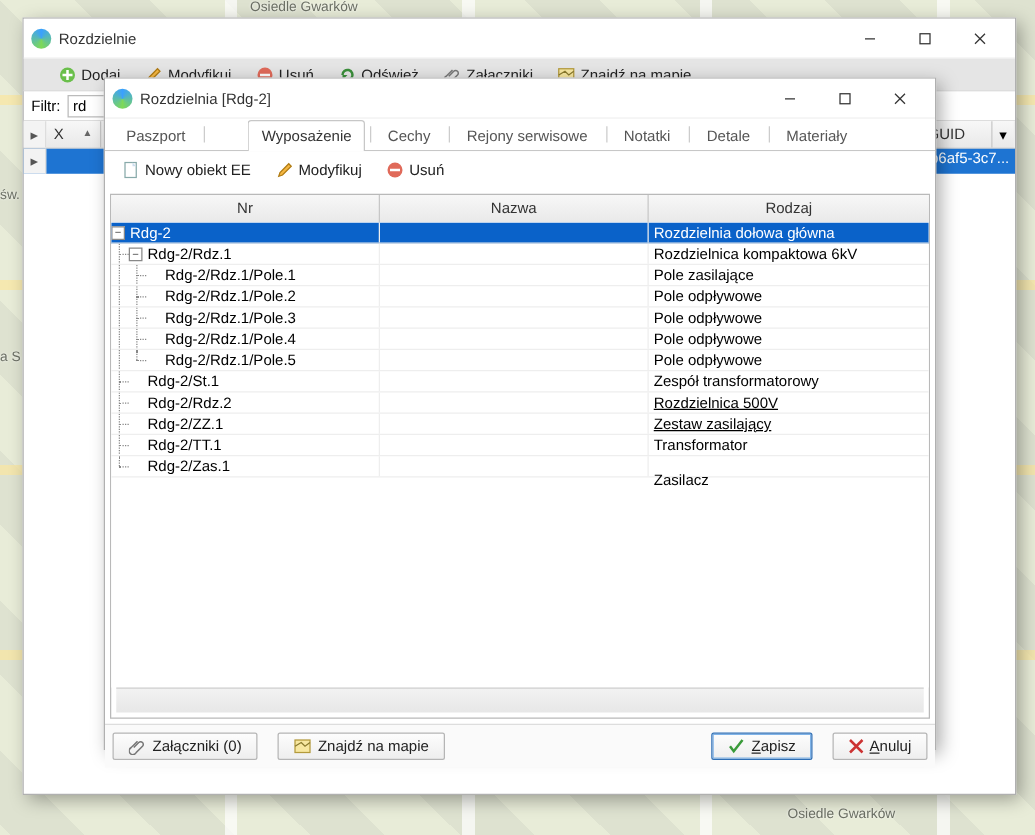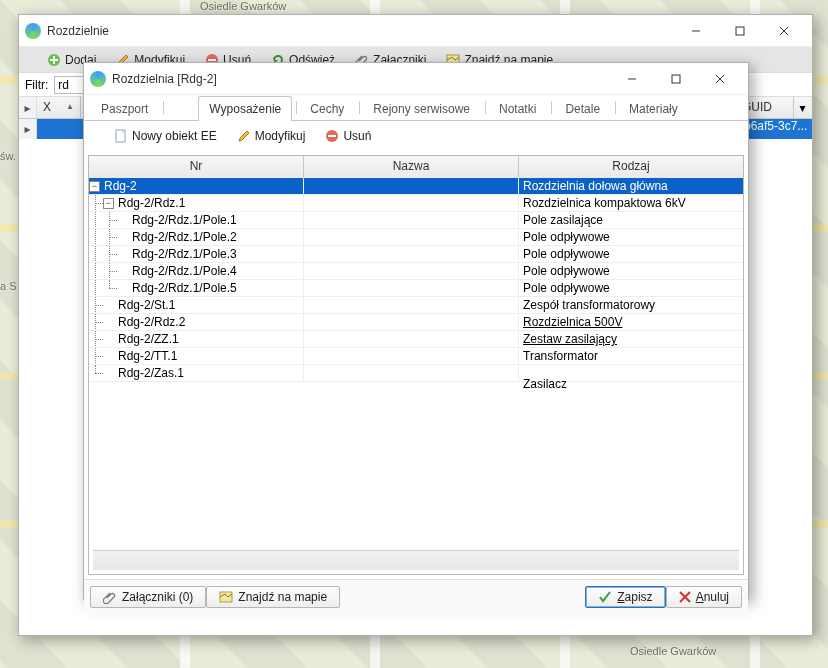--- a/index.html
+++ b/index.html
@@ -57,21 +57,21 @@
   .tt-nazwa { width:215px; }
   .tt-rodzaj { flex:1; padding-left:4px; }
   .expander { width:11px; height:11px; border:1px solid #888; background:#fff; display:inline-flex; align-items:center; justify-content:center; font-size:9px; line-height:1; color:#444; margin-right:4px; }
   .treeline { display:inline-block; width:14px; height:17px; position:relative; }
   .treeline::before { content:""; position:absolute; left:6px; top:0; bottom:0; border-left:1px dotted #888; }
   .treeline.branch::after { content:""; position:absolute; left:6px; top:8px; width:8px; border-top:1px dotted #888; }
   .treeline.last::before { bottom:9px; }
 
   .statusstrip { height:20px; background:linear-gradient(#f2f2f2,#e7e7e7); border-top:1px solid #ccc; margin:0 4px 4px 4px; }
 
-  .footerbar { display:flex; align-items:flex-end; padding:6px; gap:0; border-top:1px solid #ddd; background:#fafafa; }
+  .footerbar { display:flex; align-items:flex-end; padding:6px; gap:16px; border-top:1px solid #ddd; background:#fafafa; }
   .footerbar .spacer { flex:1; }
   .btn { display:inline-flex; align-items:center; gap:5px; padding:3px 12px; border:1px solid #b5b5b5; border-radius:2px; background:linear-gradient(#fdfdfd,#eee); color:#222; }
   .btn.primary { border:1px solid #2f6fb5; box-shadow:0 0 0 1px #7fb3e8 inset; }
   .u { text-decoration:underline; }
 
   .ico-app { background: conic-gradient(#3aa0ff, #7ed957, #3aa0ff); border-radius:50%; }
   svg { display:block; }
 </style>
 </head>
 <body>
@@ -218,21 +218,21 @@
       <div class="tabsep"></div>
       <div class="tab inactive">Rejony serwisowe</div>
       <div class="tabsep"></div>
       <div class="tab inactive">Notatki</div>
       <div class="tabsep"></div>
       <div class="tab inactive">Detale</div>
       <div class="tabsep"></div>
       <div class="tab inactive">Materiały</div>
     </div>
 
-  <div class="toolbar" style="background:#fff; border-bottom:none; height:30px; padding-left:20px;">
+  <div class="toolbar" style="background:#fff; border-bottom:none; height:30px; padding-left:4px;">
     <div class="tbtn">
         <span class="ico">
           <svg width="14" height="14">
             <rect x="2" y="1" width="9" height="12" fill="#fff" stroke="#8aa"></rect>
             <path d="M8 1l3 3H8z" fill="#cde"></path>
           </svg>
         </span>
         <span>Nowy obiekt EE</span>
       </div>
     <div class="tbtn">

